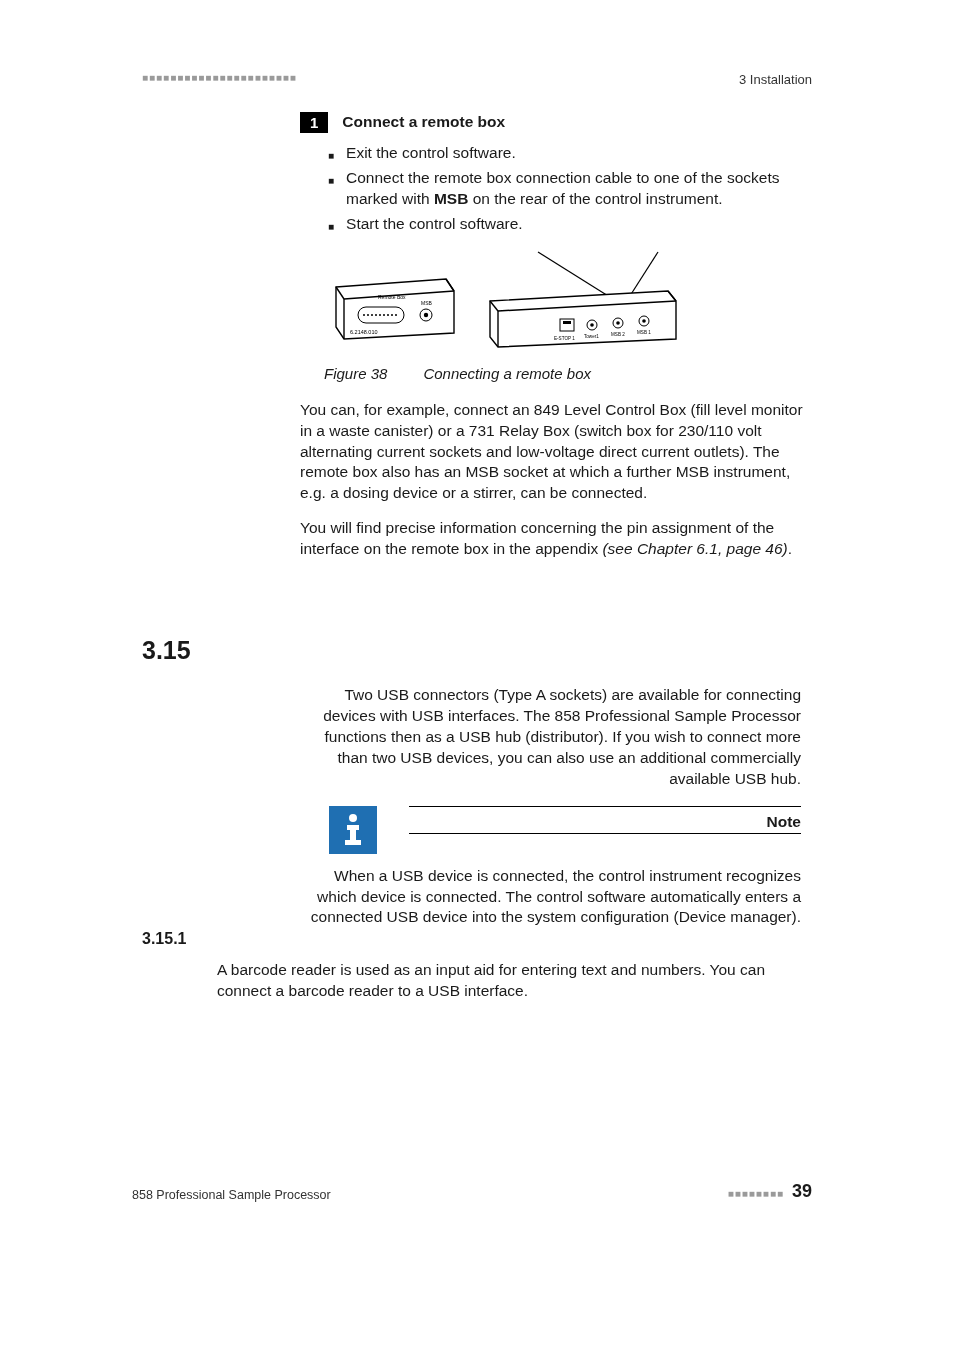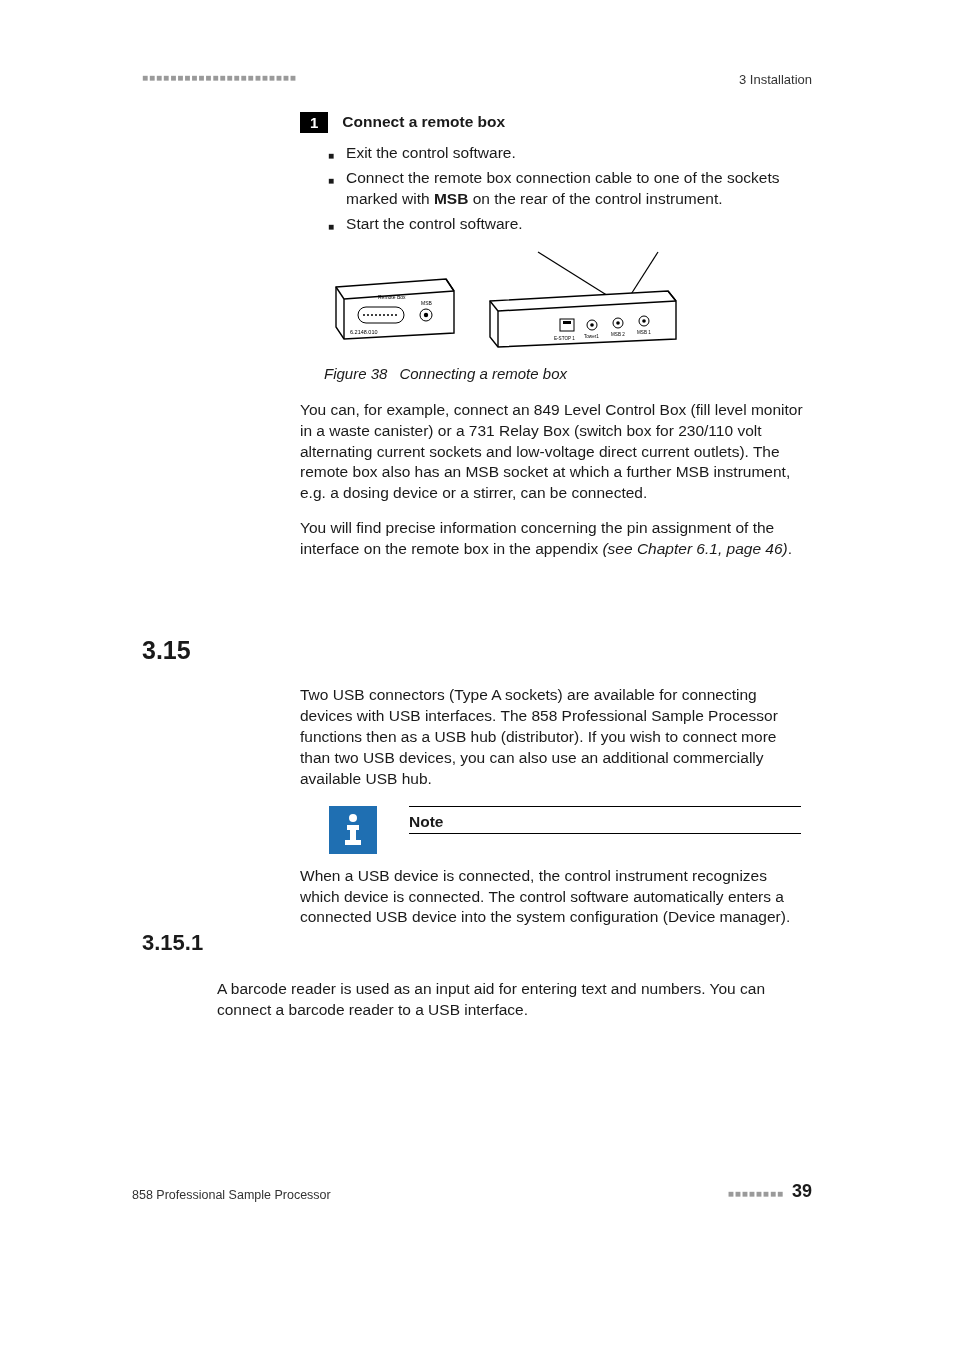--- a/index.html
+++ b/index.html
@@ -83,35 +83,36 @@
     display: flex;
     align-items: flex-end;
     gap: 30px;
   }
   .caption {
     margin-left: 24px;
     font-style: italic;
     font-size: 15px;
     margin-bottom: 18px;
   }
-  .caption .fignum { font-style: italic; margin-right: 12px; }
+  .caption .fignum { font-style: italic; margin-right: 36px; }
 
   .para {
     font-size: 15.5px;
     line-height: 1.35;
     margin-bottom: 14px;
   }
   .ital { font-style: italic; }
 
   
   .sec315 {
     position: absolute;
     left: 142px;
     right: 153px;
     top: 636px;
+    text-align: right;
   }
   .sec-head {
     display: flex;
     gap: 28px;
     font-weight: 800;
     font-size: 25px;
     margin-bottom: 20px;
     font-family: "Segoe UI", Arial, sans-serif;
   }
   .sec315 .inner { margin-left: 158px; }
@@ -147,22 +148,22 @@
   .subsec {
     position: absolute;
     left: 142px;
     right: 142px;
     top: 930px;
   }
   .sub-head {
     display: flex;
     gap: 18px;
     font-weight: 700;
-    font-size: 22px;
-    margin-bottom: 23px;
+    font-size: 16px;
+    margin-bottom: 12px;
   }
   .subsec .inner { margin-left: 75px; }
 
   
   .footer {
     position: absolute;
     left: 132px;
     right: 142px;
     bottom: 148px;
     display: flex;

